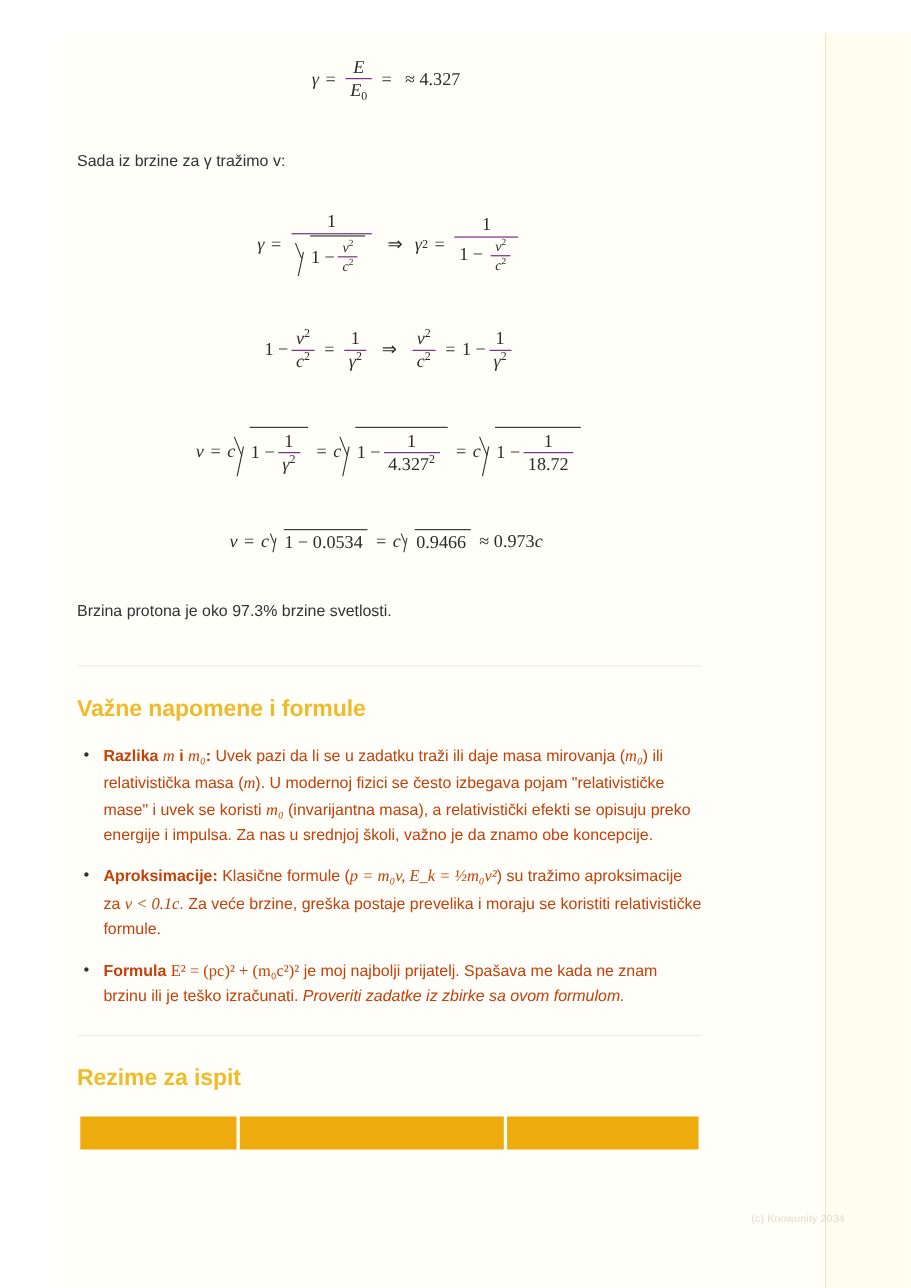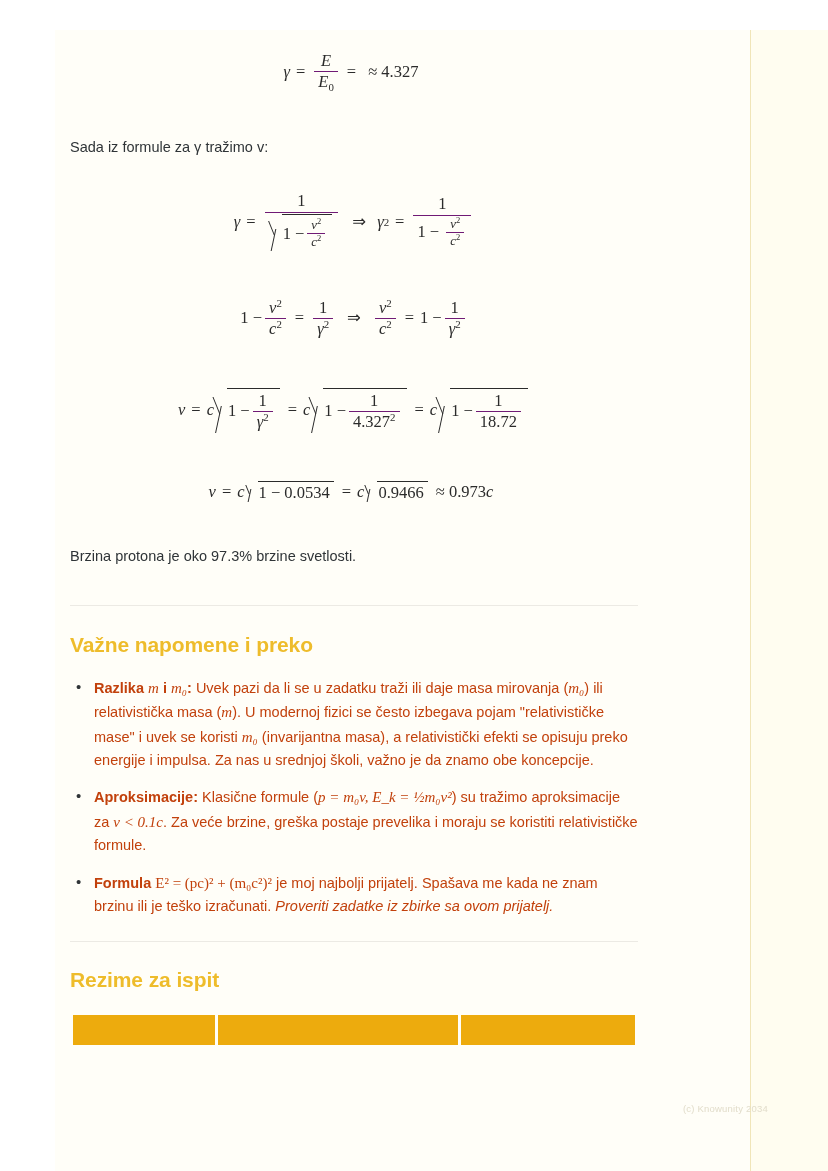--- a/index.html
+++ b/index.html
@@ -163,21 +163,21 @@
           <span class="num mi">E</span>
           <span class="den"><span class="mi">E</span><sub>0</sub></span>
         </span>
         <span class="op">=</span>
         <span class="op">≈&nbsp;4.327</span>
       </span>
       
     </div>
 
     <div class="para" style="margin-top:44px;">
-      <span>Sada iz formule za γ tražimo v:</span>
+      <span>Sada iz brzine za γ tražimo v:</span>
     </div>
 
     <div class="eq-block math" style="margin-top:34px;">
       <span class="mrow">
         <span class="mi">γ</span>
           <span class="op">=</span>
         <span class="frac">
           <span class="num">1</span>
           <span class="den">
             <span class="sqrt">
@@ -294,39 +294,39 @@
       </span>
       
     </div>
 
     <div class="para" style="margin-top:42px;">
       <span>Brzina protona je oko 97.3% brzine svetlosti.</span>
     </div>
 
     <hr class="div" style="margin-top:37px;">
 
-    <h2 class="section" style="margin-top:27px;">Važne napomene i preko</h2>
+    <h2 class="section" style="margin-top:27px;">Važne napomene i formule</h2>
 
     <ul class="notes" style="margin-top:19px;">
 
       <li>
         <span class="b">Razlika</span>
         <span class="inline-math">m</span>
         <span class="b">i</span>
         <span class="inline-math">m₀</span><span class="b">:</span><span> Uvek pazi da li se u zadatku traži ili daje masa mirovanja (</span><span class="inline-math">m₀</span><span>) ili relativistička masa (</span><span class="inline-math">m</span><span>). U modernoj fizici se često izbegava pojam "relativističke mase" i uvek se koristi </span><span class="inline-math">m₀</span><span> (invarijantna masa), a relativistički efekti se opisuju preko energije i impulsa. Za nas u srednjoj školi, važno je da znamo obe koncepcije.</span>
       </li>
 
 
       <li>
         <span class="b">Aproksimacije:</span><span> Klasične formule (</span><span class="inline-math">p = m₀v, E_k = ½m₀v²</span><span>) su tražimo aproksimacije za </span><span class="inline-math">v &lt; 0.1c</span><span>. Za veće brzine, greška postaje prevelika i moraju se koristiti relativističke formule.</span>
       </li>
 
       <li>
         <span class="b">Formula</span>
-        <span class="inline-math upr">E² = (pc)² + (m₀c²)²</span><span> je moj najbolji prijatelj. Spašava me kada ne znam brzinu ili je teško izračunati. </span><span class="it">Proveriti zadatke iz zbirke sa ovom prijatelj.</span>
+        <span class="inline-math upr">E² = (pc)² + (m₀c²)²</span><span> je moj najbolji prijatelj. Spašava me kada ne znam brzinu ili je teško izračunati. </span><span class="it">Proveriti zadatke iz zbirke sa ovom formulom.</span>
       </li>
     </ul>
 
     <hr class="div" style="margin-top:22px;">
 
     <h2 class="section" style="margin-top:26px;">Rezime za ispit</h2>
 
     <table class="tbl" style="margin-top:23px;">
       <thead>
         <tr>

